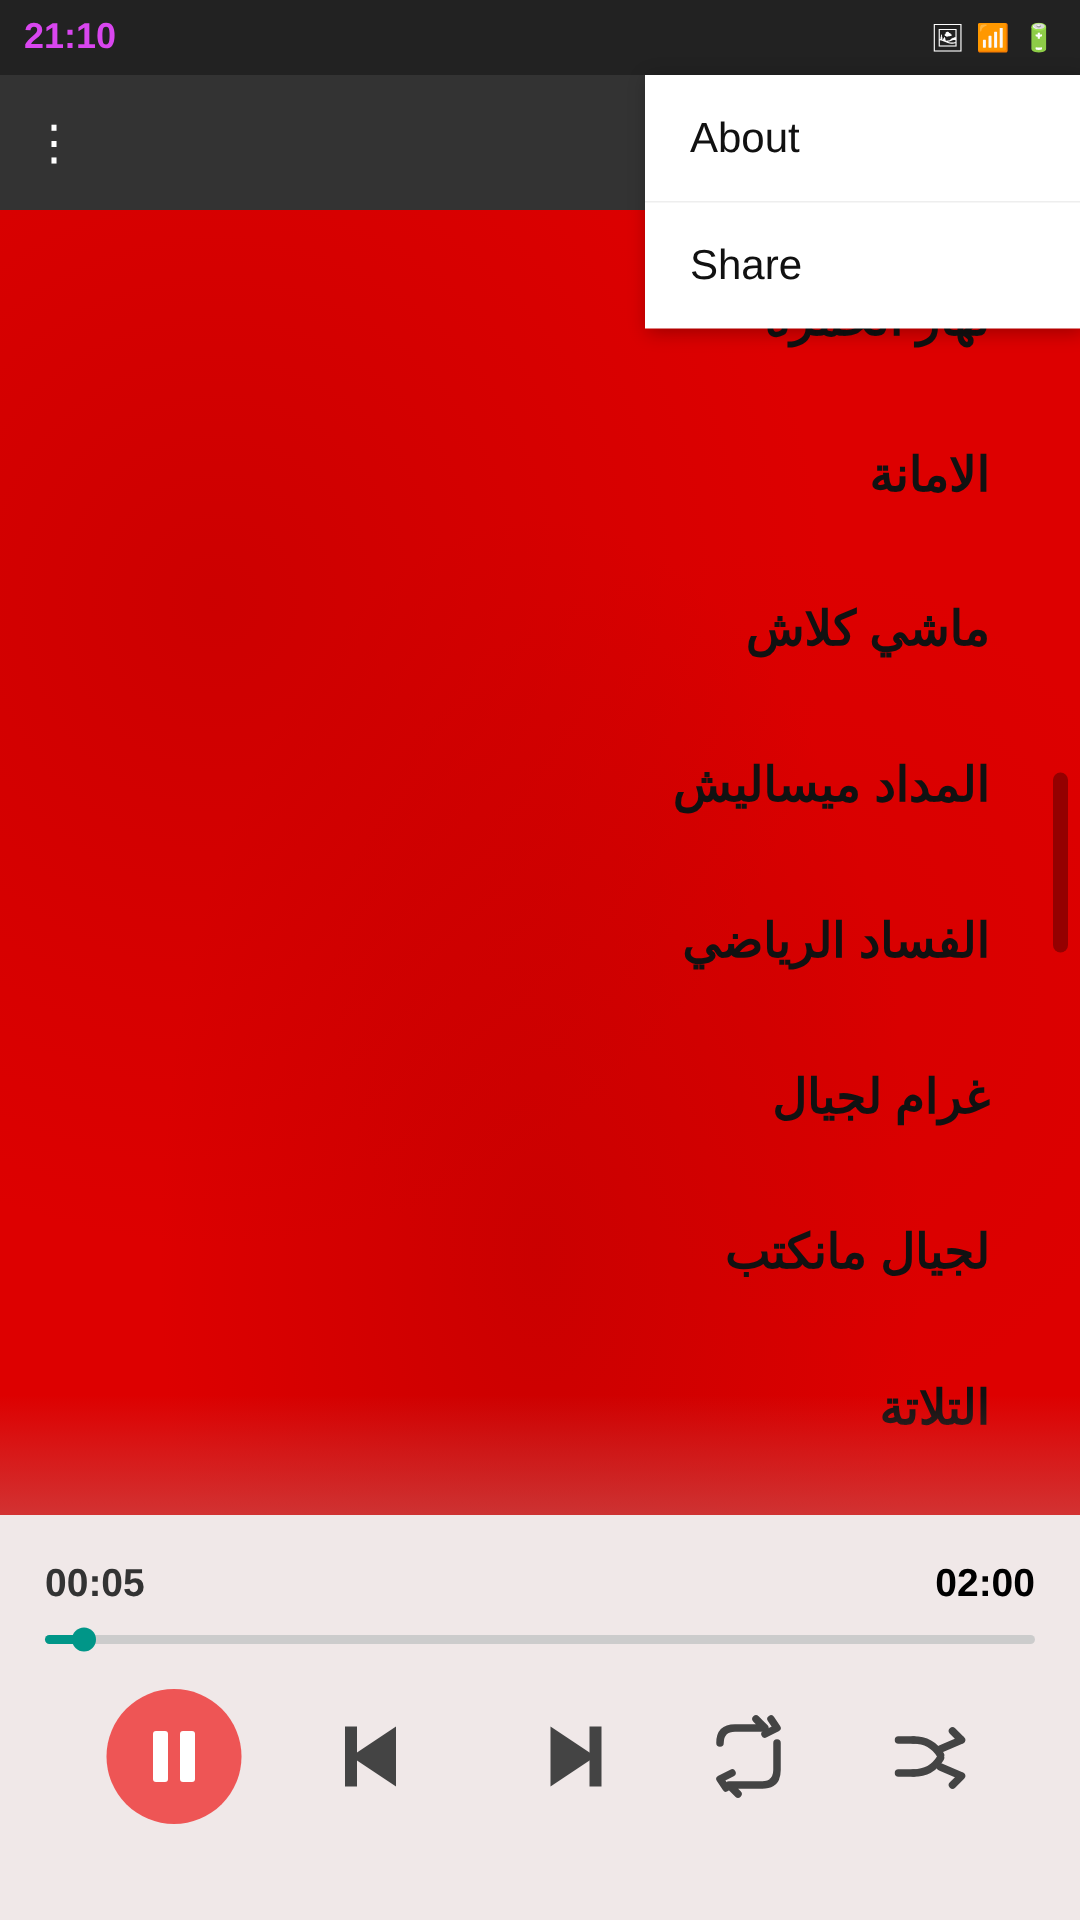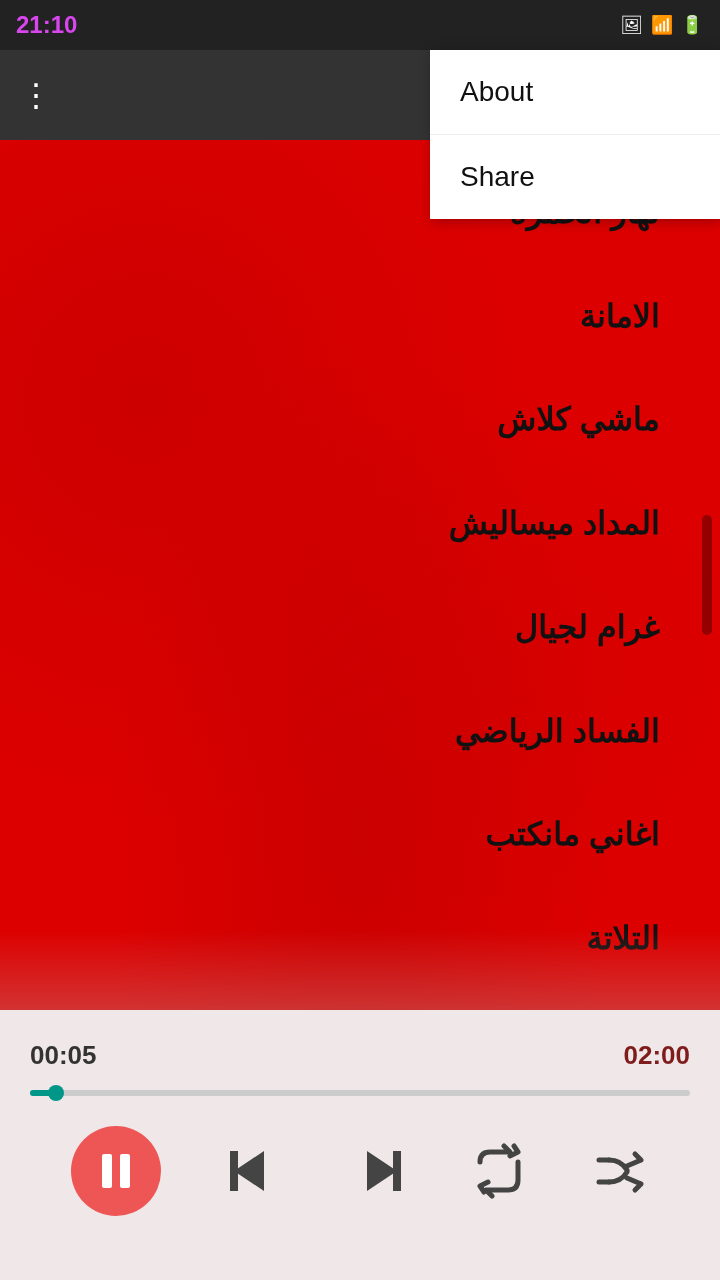--- a/index.html
+++ b/index.html
@@ -168,21 +168,21 @@
       height: 80px;
     }
 
     .time-left {
       font-size: 26px;
       color: #333;
       font-weight: bold;
     }
     .time-right {
       font-size: 26px;
-      color: #7f1d1d;
+      color: #000000;
       font-weight: bold;
       margin-left: auto;
     }
 
     
     #progress-bar-container {
       margin: 0 30px;
       height: 6px;
       background: #ccc;
       border-radius: 3px;
@@ -263,23 +263,23 @@
   <div class="dropdown-item">About</div>
   <div class="dropdown-item">Share</div>
 </div>
 
 <div id="main-content">
   <div id="song-list">
     <div class="song-item">نهار الحمرة</div>
     <div class="song-item">الامانة</div>
     <div class="song-item">ماشي كلاش</div>
     <div class="song-item">المداد ميساليش</div>
+    <div class="song-item">الفساد الرياضي</div>
     <div class="song-item">غرام لجيال</div>
-    <div class="song-item">الفساد الرياضي</div>
-    <div class="song-item">اغاني مانكتب</div>
+    <div class="song-item">لجيال مانكتب</div>
     <div class="song-item">التلاتة</div>
   </div>
   <div id="scrollbar"></div>
   <div id="bottom-fade"></div>
 </div>
 
 <div id="player-area">
   <div id="player-top">
     <span class="time-left">00:05</span>
     <span class="time-right">02:00</span>

